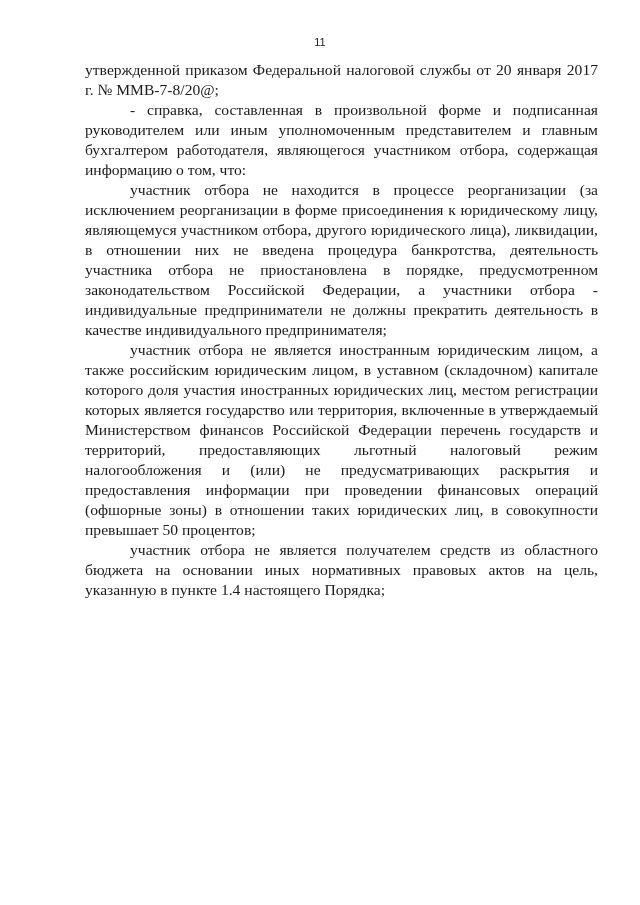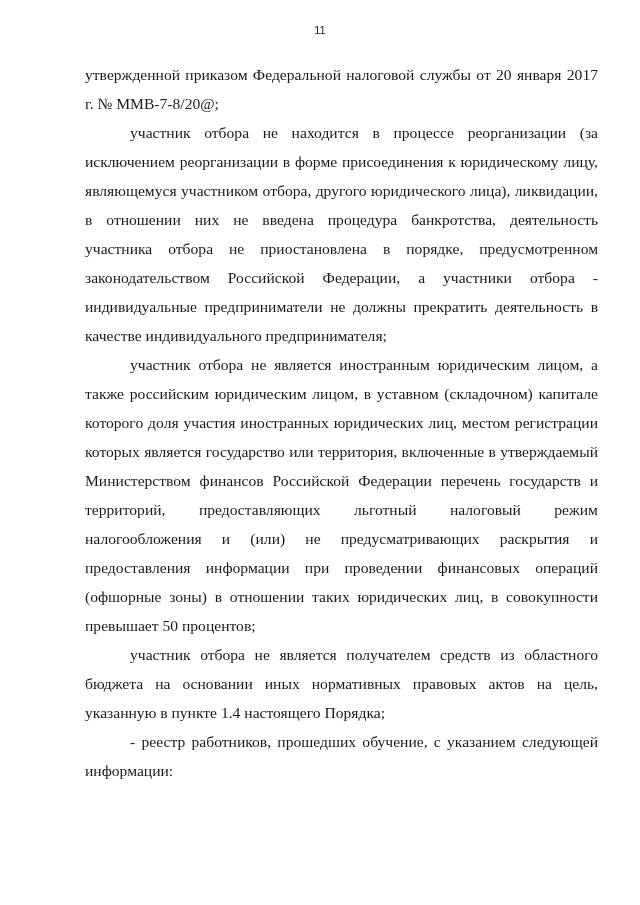--- a/index.html
+++ b/index.html
@@ -1,32 +1,32 @@
 <!DOCTYPE html>
 <html><head>
 <meta charset="utf-8">
 <style>
   html, body { margin: 0; padding: 0; background: #ffffff; }
   body { width: 640px; height: 905px; position: relative; overflow: hidden; }
   .page-number {
-    position: absolute; top: 24px; left: 0; width: 640px; text-align: center;
+    position: absolute; top: 36px; left: 0; width: 640px; text-align: center;
     font-family: "Liberation Sans", sans-serif; font-size: 11px; color: #222;
   }
   .content {
     position: absolute; top: 60px; left: 85px; width: 513px;
-    font-family: "Liberation Serif", serif; font-size: 15.6px; line-height: 29px;
+    font-family: "Liberation Serif", serif; font-size: 15.6px; line-height: 20px;
     color: #1a1a1a;
   }
   .content p { margin: 0; text-align: justify; text-align-last: left; }
   .content p.indent { text-indent: 45px; }
 </style>
 </head>
 <body>
 
 <div class="page-number">11</div>
 
 <div class="content">
   <p>утвержденной приказом Федеральной налоговой службы от 20 января 2017 г. № ММВ-7-8/20@;</p>
+  <p class="indent">- справка, составленная в произвольной форме и подписанная руководителем или иным уполномоченным представителем и главным бухгалтером работодателя, являющегося участником отбора, содержащая информацию о том, что:</p>
   <p class="indent">участник отбора не находится в процессе реорганизации (за исключением реорганизации в форме присоединения к юридическому лицу, являющемуся участником отбора, другого юридического лица), ликвидации, в отношении них не введена процедура банкротства, деятельность участника отбора не приостановлена в порядке, предусмотренном законодательством Российской Федерации, а участники отбора - индивидуальные предприниматели не должны прекратить деятельность в качестве индивидуального предпринимателя;</p>
   <p class="indent">участник отбора не является иностранным юридическим лицом, а также российским юридическим лицом, в уставном (складочном) капитале которого доля участия иностранных юридических лиц, местом регистрации которых является государство или территория, включенные в утверждаемый Министерством финансов Российской Федерации перечень государств и территорий, предоставляющих льготный налоговый режим налогообложения и (или) не предусматривающих раскрытия и предоставления информации при проведении финансовых операций (офшорные зоны) в отношении таких юридических лиц, в совокупности превышает 50 процентов;</p>
   <p class="indent">участник отбора не является получателем средств из областного бюджета на основании иных нормативных правовых актов на цель, указанную в пункте 1.4 настоящего Порядка;</p>
-  <p class="indent">- реестр работников, прошедших обучение, с указанием следующей информации:</p>
 </div>
 
 </body></html>

